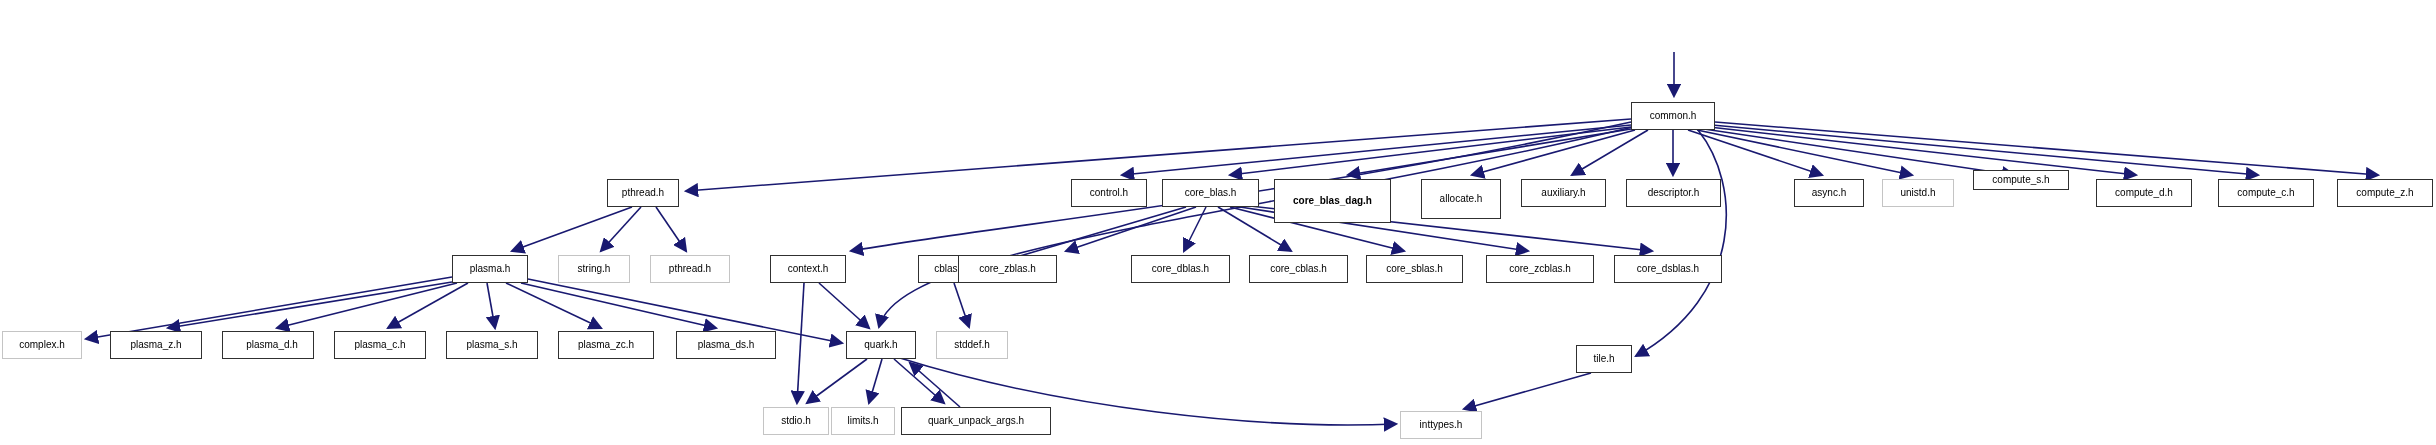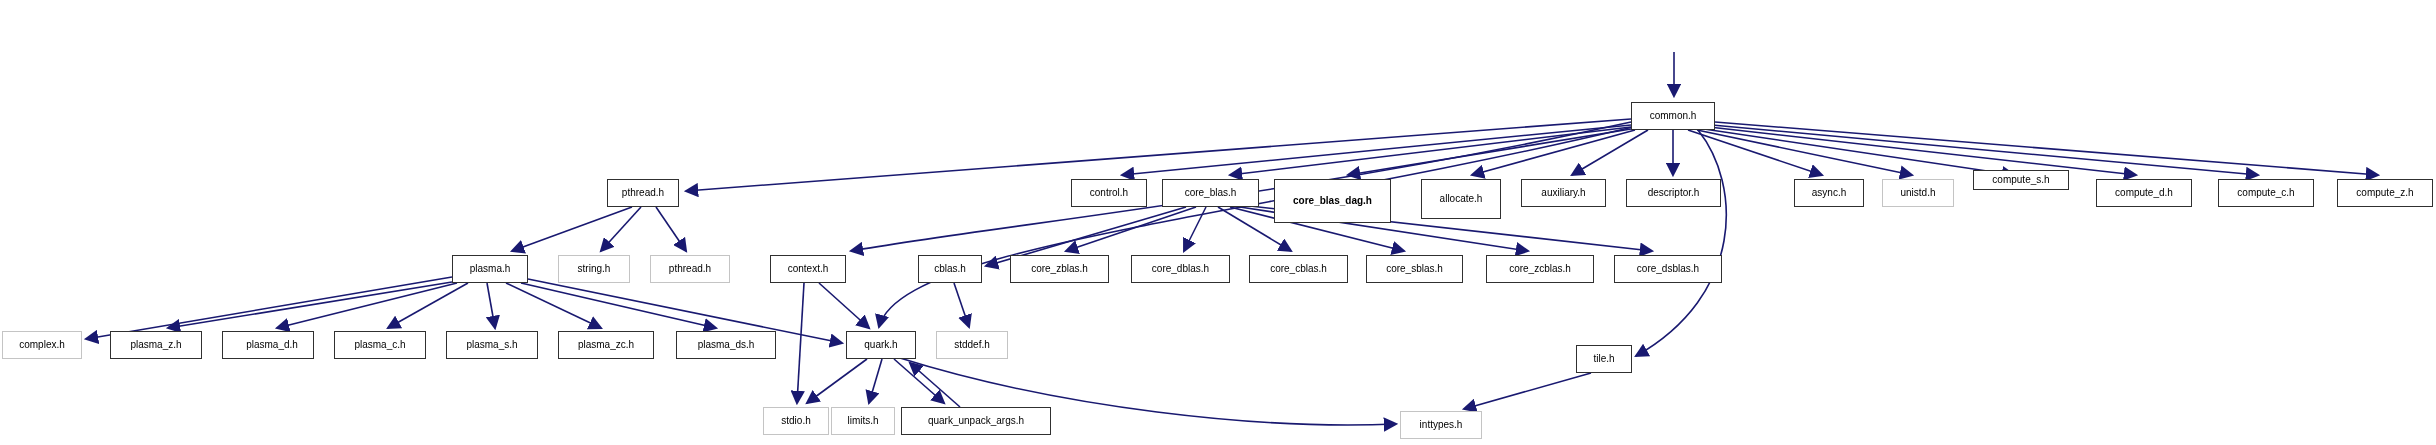--- a/index.html
+++ b/index.html
@@ -108,21 +108,21 @@
   <div class="node internal" style="left:1973px;top:170px;width:96px;height:20px;">compute_s.h</div>
   <div class="node internal" style="left:2096px;top:179px;width:96px;height:28px;">compute_d.h</div>
   <div class="node internal" style="left:2218px;top:179px;width:96px;height:28px;">compute_c.h</div>
   <div class="node internal" style="left:2337px;top:179px;width:96px;height:28px;">compute_z.h</div>
 
   <div class="node internal" style="left:452px;top:255px;width:76px;height:28px;">plasma.h</div>
   <div class="node external" style="left:558px;top:255px;width:72px;height:28px;">string.h</div>
   <div class="node external" style="left:650px;top:255px;width:80px;height:28px;">pthread.h</div>
   <div class="node internal" style="left:770px;top:255px;width:76px;height:28px;">context.h</div>
   <div class="node internal" style="left:918px;top:255px;width:64px;height:28px;">cblas.h</div>
-  <div class="node internal" style="left:1010px;top:255px;width:99px;height:28px;">core_zblas.h</div>
+  <div class="node internal" style="left:958px;top:255px;width:99px;height:28px;">core_zblas.h</div>
   <div class="node internal" style="left:1131px;top:255px;width:99px;height:28px;">core_dblas.h</div>
   <div class="node internal" style="left:1249px;top:255px;width:99px;height:28px;">core_cblas.h</div>
   <div class="node internal" style="left:1366px;top:255px;width:97px;height:28px;">core_sblas.h</div>
   <div class="node internal" style="left:1486px;top:255px;width:108px;height:28px;">core_zcblas.h</div>
   <div class="node internal" style="left:1614px;top:255px;width:108px;height:28px;">core_dsblas.h</div>
 
   <div class="node external" style="left:2px;top:331px;width:80px;height:28px;">complex.h</div>
   <div class="node internal" style="left:110px;top:331px;width:92px;height:28px;">plasma_z.h</div>
   <div class="node internal" style="left:222px;top:331px;width:92px;height:28px;padding-left:8px;">plasma_d.h</div>
   <div class="node internal" style="left:334px;top:331px;width:92px;height:28px;">plasma_c.h</div>

